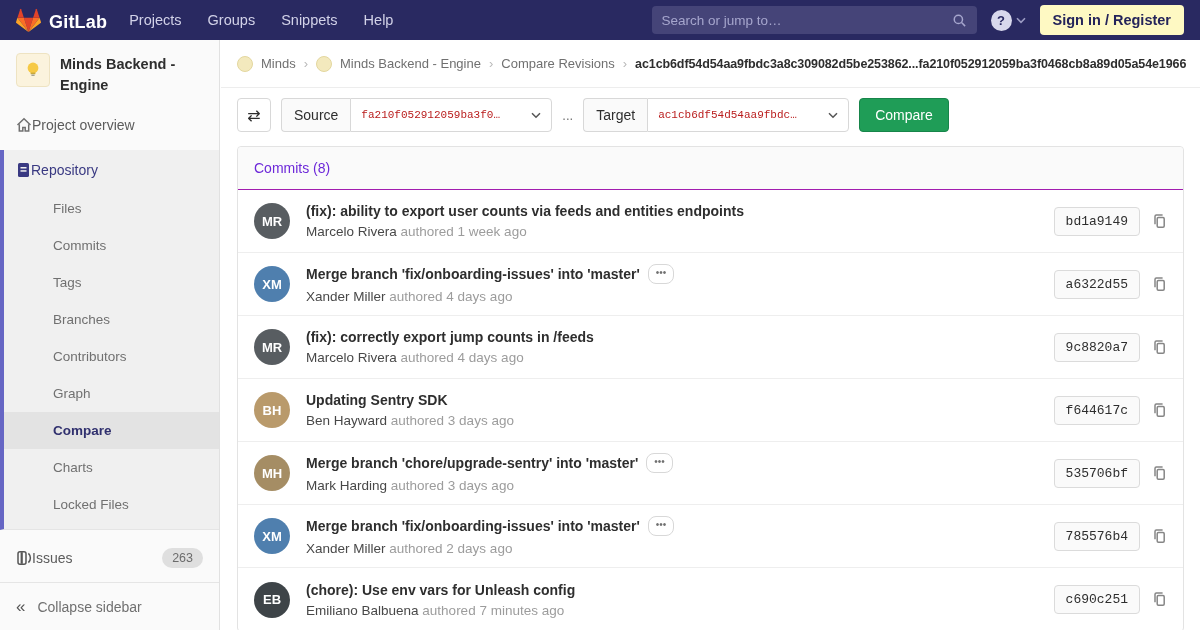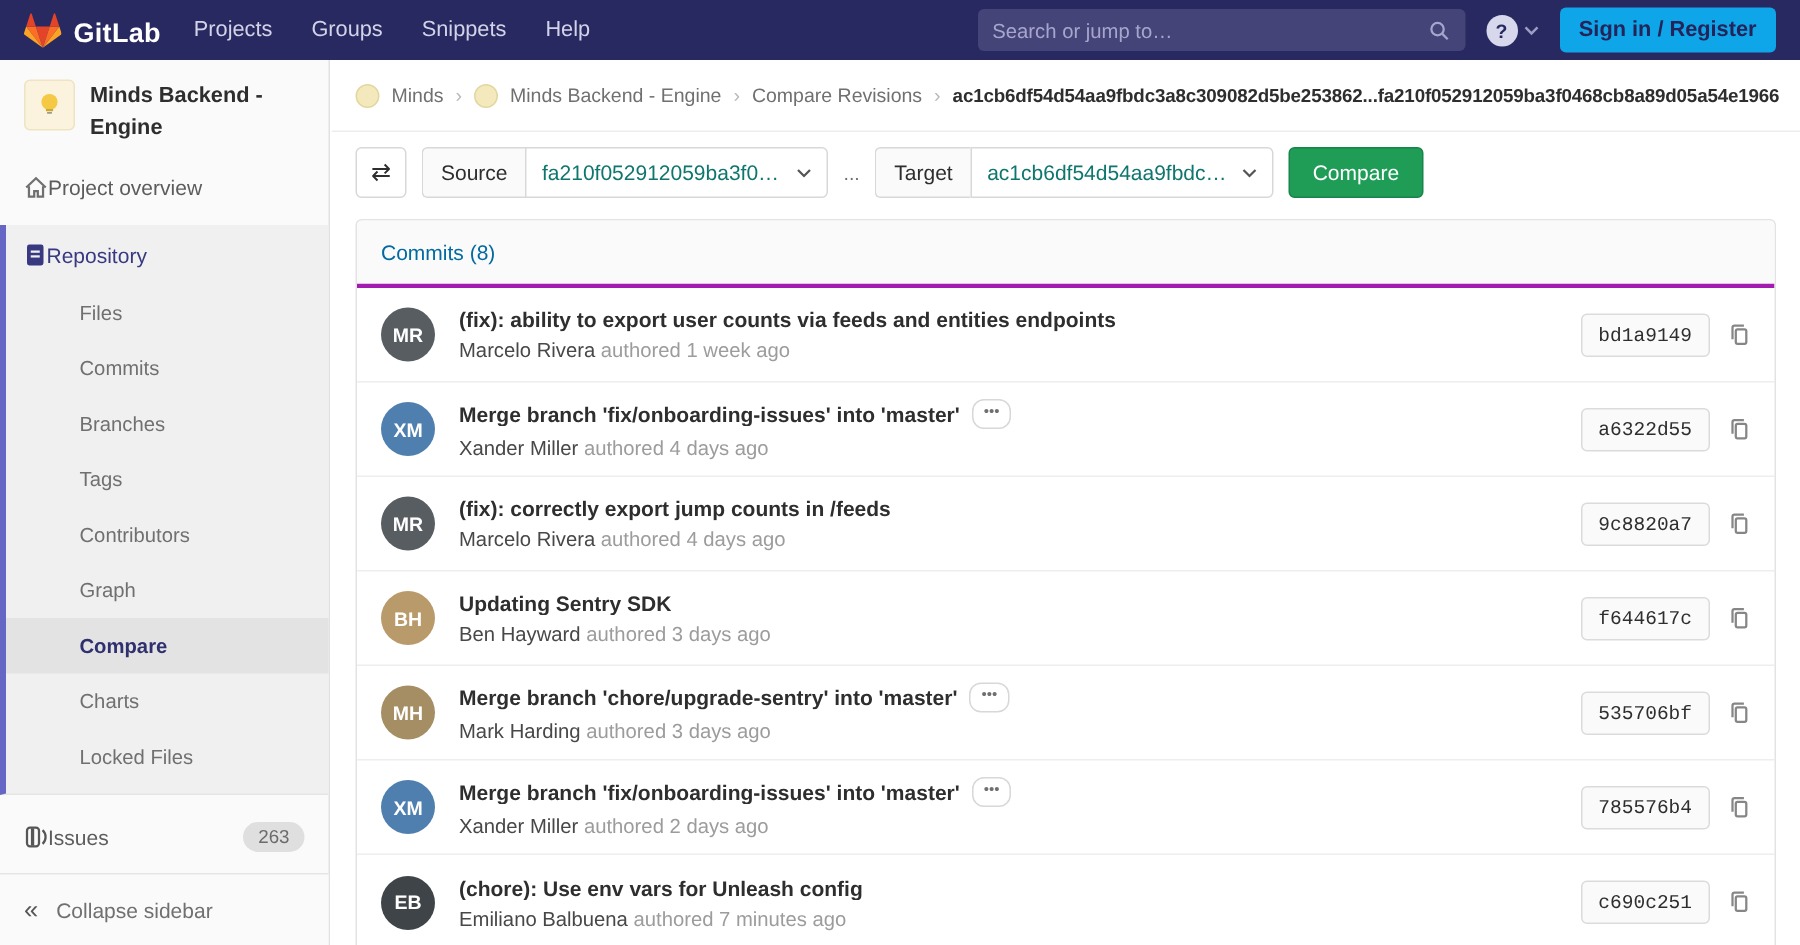--- a/index.html
+++ b/index.html
@@ -15,21 +15,21 @@
   .nav-item { color:#d2d2e8; font-size:14.5px; font-weight:500; cursor:pointer; white-space:nowrap; }
   .nav-right { margin-left:auto; display:flex; align-items:center; gap:14px; }
   .search-box { width:325px; height:28px; background:#454478; border-radius:4px;
     display:flex; align-items:center; padding:0 10px; }
   .search-box input { flex:1; background:transparent; border:none; outline:none;
     color:#e6e6f4; font-size:13.5px; font-family:"Liberation Sans",sans-serif; }
   .search-box input::placeholder { color:#a6a6cd; }
   .help-wrap { display:flex; align-items:center; gap:4px; cursor:pointer; }
   .help-circle { width:21px; height:21px; border-radius:50%; background:#d8d8ec;
     color:#292961; font-size:13px; font-weight:bold; display:flex; align-items:center; justify-content:center; }
-  .signin-btn { background:#0ea5e9; color:#24245a; font-size:14.5px; font-weight:bold;
+  .signin-btn { background:#fef9c3; color:#24245a; font-size:14.5px; font-weight:bold;
     border:none; border-radius:4px; padding:7px 13px; cursor:pointer; white-space:nowrap; }
 
   
   .sidebar { position:absolute; top:40px; left:0; width:220px; height:590px;
     background:#fafafa; border-right:1px solid #e1e1e1; }
   .context-header { display:flex; gap:10px; padding:13px 16px 10px; align-items:flex-start; cursor:pointer; }
   .project-avatar { width:34px; height:34px; border-radius:4px; background:#fbf3dd;
     border:1px solid #eee3c2; display:flex; align-items:center; justify-content:center; flex:0 0 auto; }
   .project-title { font-size:14.5px; font-weight:bold; color:#2e2e2e; line-height:1.45; padding-top:1px; }
   .side-item { display:flex; align-items:center; height:38px; padding:0 16px;
@@ -61,29 +61,29 @@
 
   .compare-form { display:flex; align-items:center; gap:10px; margin:10px 16px 0; height:34px; }
   .swap-btn { width:34px; height:34px; border:1px solid #d8d8d8; background:#fff; border-radius:4px;
     font-size:16px; color:#2e2e2e; cursor:pointer; display:flex; align-items:center; justify-content:center; }
   .input-group { display:flex; height:34px; }
   .ig-label { background:#fafafa; border:1px solid #d8d8d8; border-right:none;
     border-radius:4px 0 0 4px; display:flex; align-items:center; padding:0 12px;
     font-size:14px; color:#2e2e2e; }
   .ig-dropdown { width:202px; background:#fff; border:1px solid #d8d8d8; border-radius:0 4px 4px 0;
     display:flex; align-items:center; gap:8px; padding:0 10px; cursor:pointer; }
-  .ig-value { flex:1; font-family:Liberation Sans, sans-serif; font-size:14px;
-    color:#0f766e; overflow:hidden; white-space:nowrap; }
+  .ig-value { flex:1; font-family:Liberation Mono, monospace; font-size:11px;
+    color:#b91c1c; overflow:hidden; white-space:nowrap; }
   .dots-sep { color:#707070; font-size:13px; }
   .compare-btn { background:#1f9d57; border:1px solid #17854a; color:#fff; font-size:14px;
     border-radius:4px; height:34px; padding:0 15px; cursor:pointer; }
 
   .commits-box { margin:14px 16px 0; border:1px solid #e3e3e3; border-radius:4px; }
-  .commits-header { background:#fafafa; border-bottom:3px solid #a21caf; border-radius:4px 4px 0 0;
-    padding:13px 16px; font-size:14px; color:#0369a1; }
+  .commits-header { background:#fafafa; border-bottom:1px solid #a21caf; border-radius:4px 4px 0 0;
+    padding:13px 16px; font-size:14px; color:#6d28d9; }
   .commit-row { display:flex; align-items:center; padding:13px 16px; border-bottom:1px solid #eee; height:63px; }
   .commit-row:last-child { border-bottom:none; }
   .commit-avatar { width:36px; height:36px; border-radius:50%; background:#777;
     color:#fff; font-size:13px; font-weight:bold; display:flex; align-items:center;
     justify-content:center; margin-right:16px; flex:0 0 auto; }
   .commit-text { flex:1; min-width:0; }
   .commit-title-row { display:flex; align-items:center; gap:8px; }
   .commit-title { font-size:14px; font-weight:bold; color:#2e2e2e; cursor:pointer;
     white-space:nowrap; overflow:hidden; text-overflow:ellipsis; }
   .ellipsis-btn { border:1px solid #d8d8d8; background:#fff; border-radius:8px;
@@ -165,22 +165,22 @@
     <div class="side-item repo-head">
       <svg width="15" height="16" viewBox="0 0 15 16">
         <rect x="2" y="1" width="11" height="14" rx="1.6" fill="#393982"></rect>
         <rect x="4.5" y="5" width="6" height="1.5" fill="#f0f0f0"></rect>
         <rect x="4.5" y="8.2" width="6" height="1.5" fill="#f0f0f0"></rect>
       </svg>
       <span>Repository</span>
     </div>
     <span class="sub-item">Files</span>
     <span class="sub-item">Commits</span>
+    <span class="sub-item">Tags</span>
     <span class="sub-item">Branches</span>
-    <span class="sub-item">Tags</span>
     <span class="sub-item">Contributors</span>
     <span class="sub-item">Graph</span>
     <span class="sub-item active">Compare</span>
     <span class="sub-item">Charts</span>
     <span class="sub-item">Locked Files</span>
   </div>
 
   <div class="side-item issues-item">
     <svg width="16" height="16" viewBox="0 0 16 16">
       <rect x="2" y="1.8" width="8" height="12.4" rx="2" fill="none" stroke="#565656" stroke-width="1.5"></rect>

